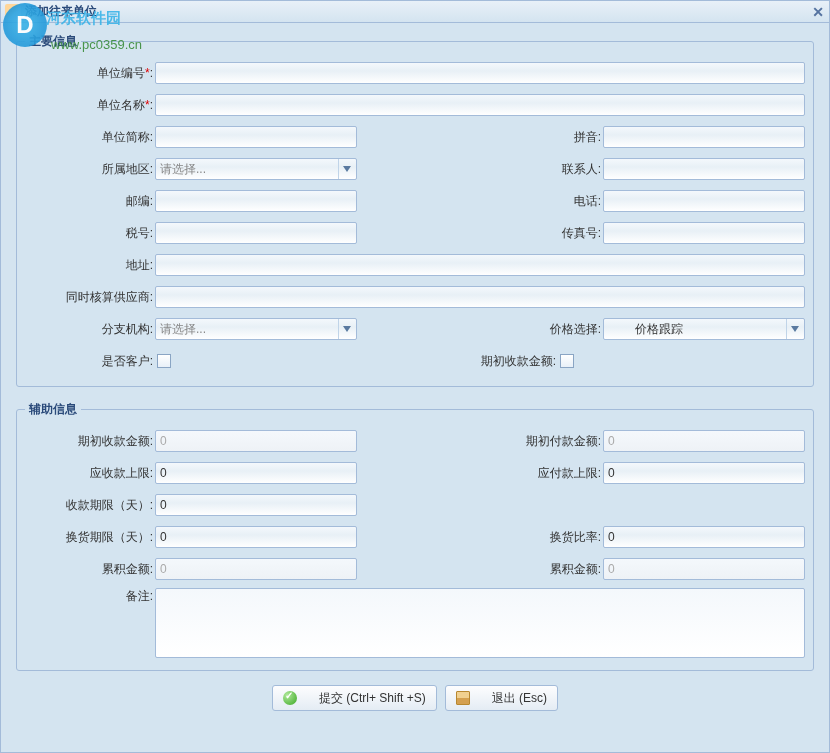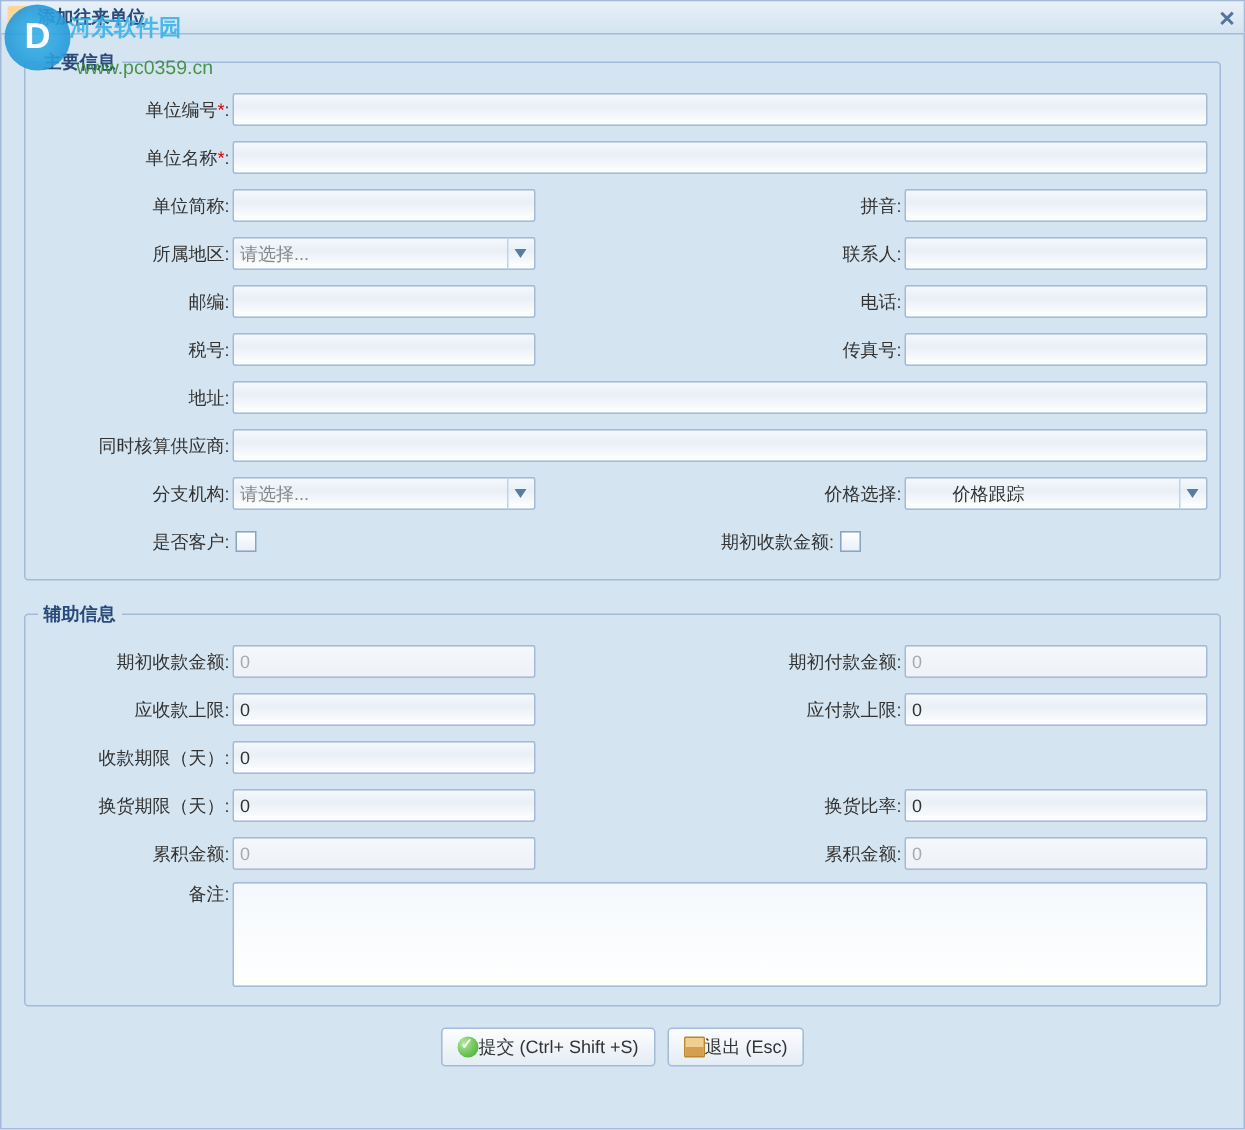--- a/index.html
+++ b/index.html
@@ -159,21 +159,21 @@
       margin-top: 10px;
     }
     .btn {
       display: flex; align-items: center;
       height: 26px;
       border: 1px solid #a3bbd9;
       border-radius: 3px;
       background: linear-gradient(to bottom, #fdfdfe, #e4ecf4);
       padding: 0 10px;
       cursor: pointer;
-      gap: 0;
+      gap: 22px;
       color: #333;
     }
     .icon-submit {
       width: 14px; height: 14px; border-radius: 50%;
       background: radial-gradient(circle at 30% 30%, #afe89a, #3aa823);
       position: relative;
     }
     .icon-submit::after {
       content: "✓"; color: #fff; font-size: 10px;
       position: absolute; top: -1px; left: 2px; font-weight: bold;

